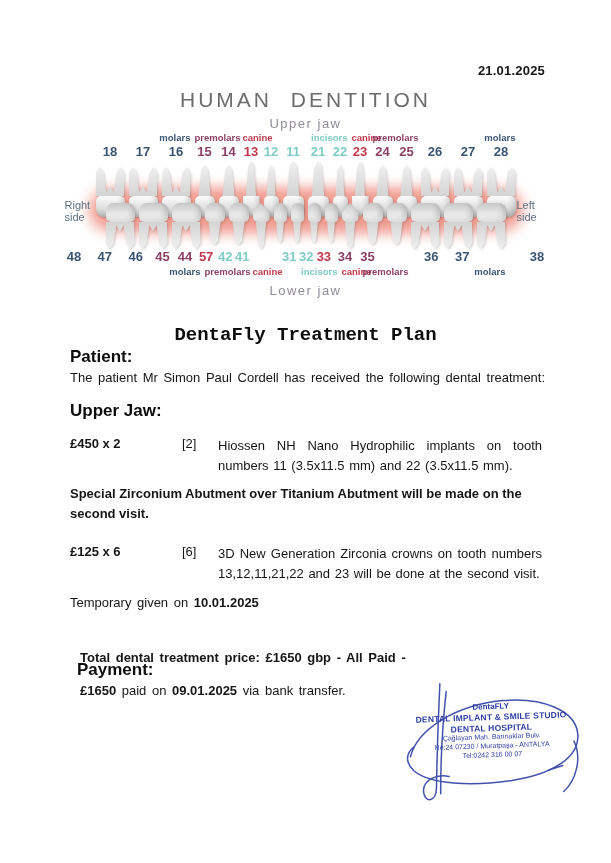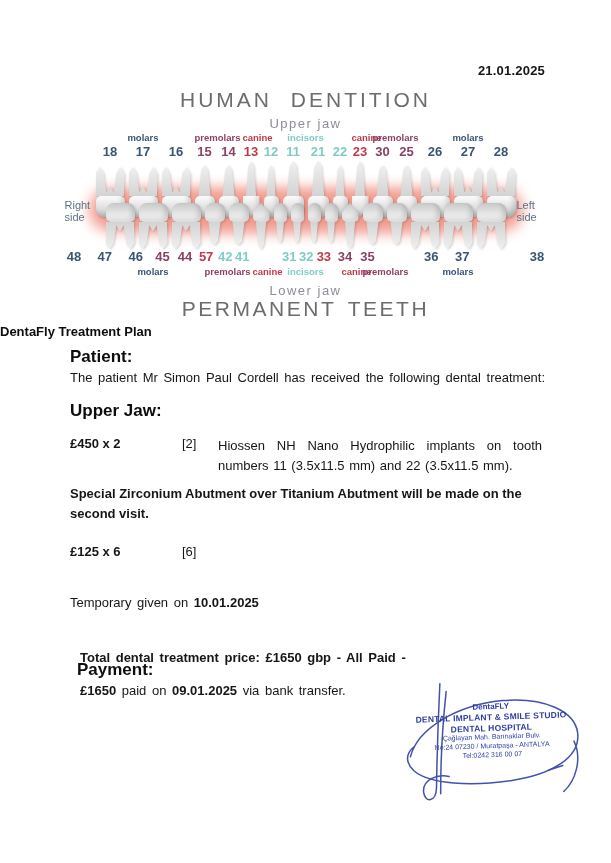--- a/index.html
+++ b/index.html
@@ -10,38 +10,38 @@
         font-size:13px;font-weight:bold;letter-spacing:.2px;padding-left:35px;}
 
   .main-title{position:absolute;top:88px;left:0;width:100%;text-align:center;
         font-size:21px;color:#6c6c6c;letter-spacing:3px;word-spacing:10px;}
   .jaw-caption{position:absolute;left:0;width:100%;text-align:center;
         font-size:13px;color:#908b98;letter-spacing:1.5px;}
   .upper-jaw-caption{top:116px;}
   .lower-jaw-caption{top:283px;}
   .permanent-title{position:absolute;top:297px;left:0;width:100%;text-align:center;
         font-size:21px;color:#6c6c6c;letter-spacing:2.5px;word-spacing:4px;}
-  .plan-title{position:absolute;top:324px;left:0;width:100%;
-        font-size:13px;font-weight:bold;color:#0d0d0d;}
+  .plan-title{position:absolute;top:324px;left:0;width:100%;text-align:center;
+        font-size:19px;font-weight:bold;color:#0d0d0d;font-family:Liberation Mono, monospace;}
 
   
   .dentition{position:absolute;top:132px;left:50%;transform:translateX(-50%);
              width:490px;height:150px;}
   .gum-band{position:absolute;left:28px;right:28px;top:57px;height:42px;
             background:#ee8173;opacity:.8;filter:blur(7px);border-radius:22px;z-index:1;}
   .gum-band2{position:absolute;left:70px;right:70px;top:63px;height:34px;
             background:#f09a8d;opacity:.7;filter:blur(9px);border-radius:20px;z-index:1;}
   .side-label{position:absolute;top:67px;width:38px;font-size:11px;line-height:1.1;
               color:#5d7286;z-index:3;}
   .side-label.right{left:4px;}
   .side-label.left{right:4px;text-align:left;width:30px;}
 
   .lbl-row,.num-row,.teeth-row{display:flex;justify-content:center;gap:4px;position:relative;}
   .lbl-row{height:12px;font-size:9.5px;font-weight:bold;z-index:2;}
-  .lbl-row span{display:inline-block;text-align:center;white-space:nowrap;overflow:visible;}
+  .lbl-row span{display:inline-block;text-align:right;white-space:nowrap;overflow:visible;}
   .num-row{height:17px;font-size:13px;font-weight:bold;z-index:2;}
   .num-row span{display:inline-block;text-align:center;}
   .teeth-row{align-items:flex-end;z-index:2;}
   .teeth-row.down{align-items:flex-start;margin-top:-14px;}
 
   .tooth{display:flex;flex-direction:column;filter:drop-shadow(1px 1px 1px rgba(0,0,0,.18));}
   .tooth .root{flex:1;background:linear-gradient(180deg,#f0f0f0,#d3d3d3);}
   .root.single{clip-path:polygon(50% 0,67% 16%,80% 100%,20% 100%,33% 16%);}
   .root.double{clip-path:polygon(2% 100%,0 22%,14% 0,28% 20%,37% 88%,50% 66%,63% 88%,72% 20%,86% 0,100% 22%,98% 100%);}
   .root.flip{transform:scaleY(-1);}
@@ -101,21 +101,21 @@
           <span style="width: 29px; color: rgb(58, 85, 116);">17</span>
           <span style="width: 29px; color: rgb(58, 85, 116);">16</span>
           <span style="width: 20px; color: rgb(140, 64, 102);">15</span>
           <span style="width: 20px; color: rgb(140, 64, 102);">14</span>
           <span style="width: 17px; color: rgb(192, 57, 75);">13</span>
           <span style="width: 15px; color: rgb(127, 204, 196);">12</span>
           <span style="width: 21px; color: rgb(127, 204, 196);">11</span>
           <span style="width: 21px; color: rgb(127, 204, 196);">21</span>
           <span style="width: 15px; color: rgb(127, 204, 196);">22</span>
           <span style="width: 17px; color: rgb(192, 57, 75);">23</span>
-          <span style="width: 20px; color: rgb(140, 64, 102);">30</span>
+          <span style="width: 20px; color: rgb(140, 64, 102);">24</span>
           <span style="width: 20px; color: rgb(140, 64, 102);">25</span>
           <span style="width: 29px; color: rgb(58, 85, 116);">26</span>
           <span style="width: 29px; color: rgb(58, 85, 116);">27</span>
           <span style="width: 29px; color: rgb(58, 85, 116);">28</span>
         </div>
         <div class="teeth-row up">
           <div class="tooth" style="width: 29px; height: 50px;">
             <div class="root double"></div>
             <div class="crown"></div>
           </div>
@@ -272,36 +272,36 @@
           <span style="width: 17px; color: rgb(192, 57, 75);">canine</span>
           <span style="width: 64px; color: rgb(127, 204, 196);">incisors</span>
           <span style="width: 17px; color: rgb(192, 57, 75);">canine</span>
           <span style="width: 44px; color: rgb(140, 64, 102);">premolars</span>
           <span style="width: 95px; color: rgb(58, 85, 116);">molars</span>
         </div>
       </div>
   </div>
 
   <div class="jaw-caption lower-jaw-caption">Lower jaw</div>
-  <div class="permanent-title">PERMANENT TEETH</div>
   <div class="plan-title">DentaFly Treatment Plan</div>
 
   <div class="h-bold" style="top:347px;left:70px;">Patient:</div>
   <div class="body-text" style="top:368px;left:70px;width:505px;">The patient Mr Simon Paul Cordell has received the following dental treatment:</div>
 
   <div class="h-bold" style="top:401px;left:70px;">Upper Jaw:</div>
 
   <div class="price" style="top:436px;">£450 x 2</div>
   <div class="qty" style="top:436px;">[2]</div>
   <div class="desc" style="top:436px;">Hiossen NH Nano Hydrophilic implants on tooth numbers 11 (3.5x11.5 mm) and 22 (3.5x11.5 mm).</div>
 
   <div class="note-bold" style="top:484px;">Special Zirconium Abutment over Titanium Abutment will be made on the second visit.</div>
 
   <div class="price" style="top:544px;">£125 x 6</div>
   <div class="qty" style="top:544px;">[6]</div>
+  <div class="desc" style="top:544px;">3D New Generation Zirconia crowns on tooth numbers 13,12,11,21,22 and 23 will be done at the second visit.</div>
 
   <div class="body-text" style="top:593px;left:70px;"><span>Temporary given on </span><b class="inline">10.01.2025</b></div>
 
   <div class="h-bold" style="top:660px;left:77px;">Payment:</div>
   <div class="body-text" style="top:648px;left:80px;font-weight:bold;">Total dental treatment price: £1650 gbp - All Paid -</div>
 
   <div class="body-text" style="top:681px;left:80px;"><b class="inline">£1650</b><span> paid on </span><b class="inline">09.01.2025</b><span> via bank transfer.</span></div>
 
   <div class="stamp">
     <svg width="192" height="112" viewBox="0 0 192 112">

